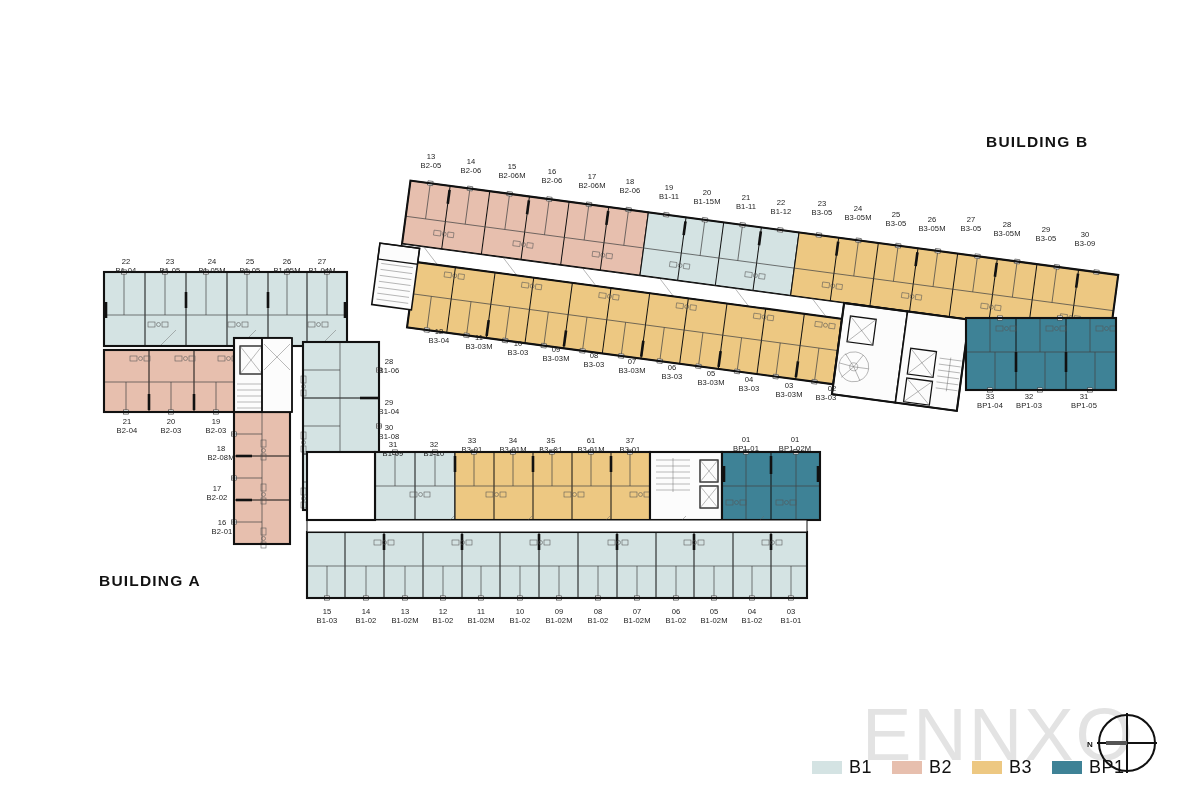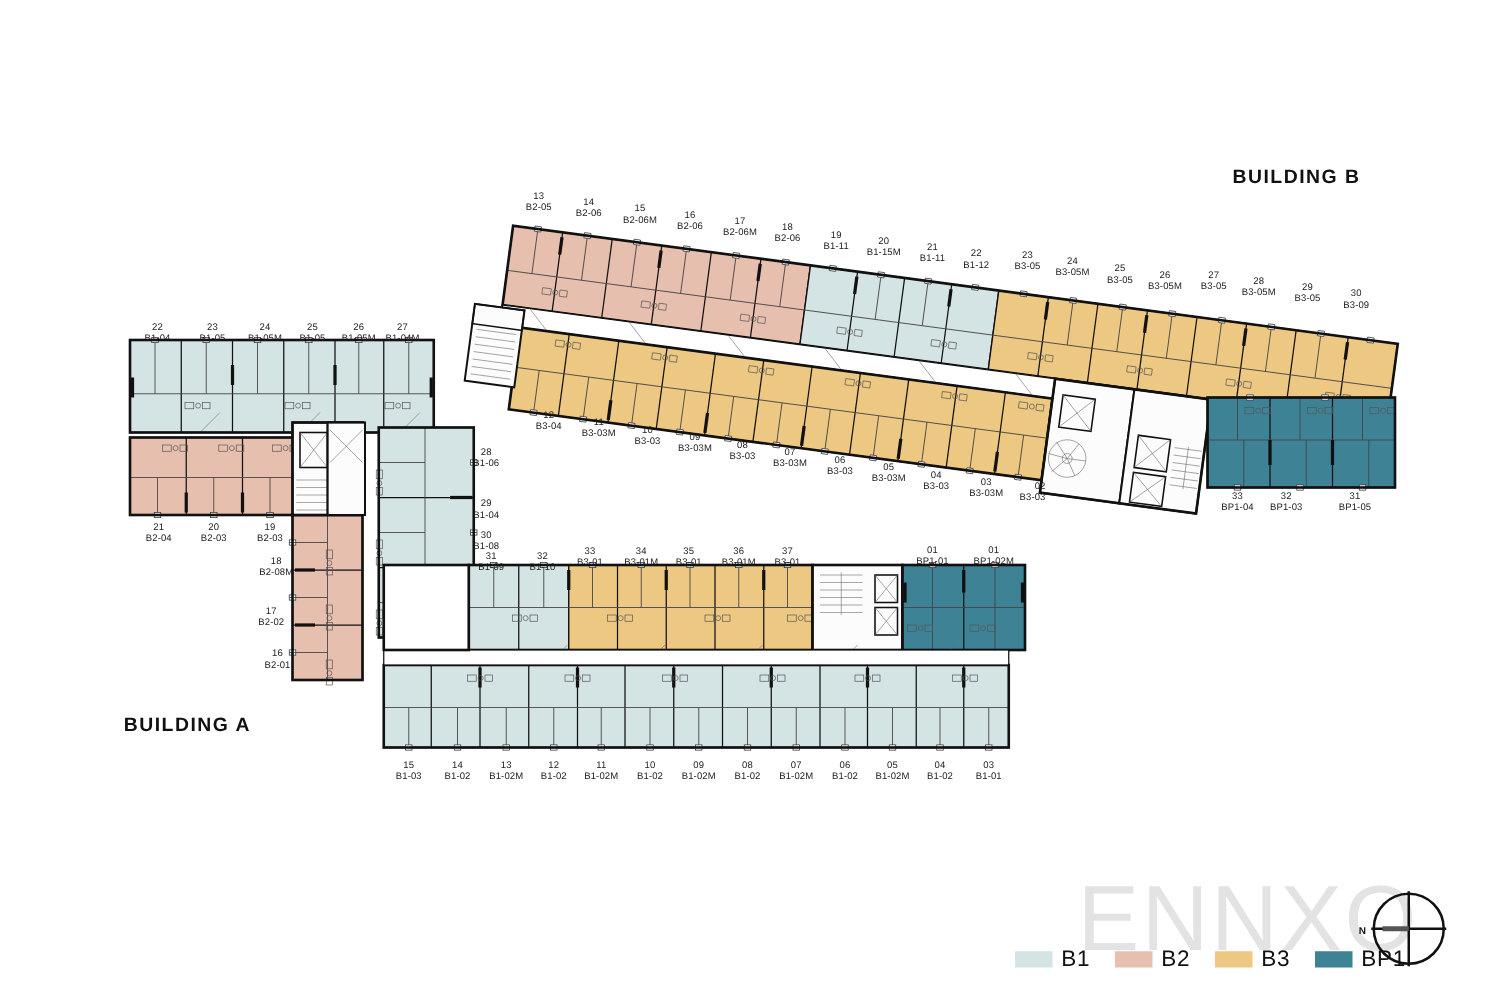--- a/index.html
+++ b/index.html
@@ -899,26 +899,26 @@
         <span class="code">B1-10</span>
       </div>
       <div class="unit-label" style="left: 472px; top: 437px;">
         <span class="num">33</span>
         <span class="code">B3-01</span>
       </div>
       <div class="unit-label" style="left: 513px; top: 437px;">
         <span class="num">34</span>
         <span class="code">B3-01M</span>
       </div>
-      <div class="unit-label" style="left: 551px; top: 437px;">
+      <div class="unit-label" style="left: 551px; top: 437px; font-family: Liberation Mono, monospace;">
         <span class="num">35</span>
         <span class="code">B3-01</span>
       </div>
       <div class="unit-label" style="left: 591px; top: 437px;">
-        <span class="num">36</span>
+        <span class="num">61</span>
         <span class="code">B3-01M</span>
       </div>
       <div class="unit-label" style="left: 630px; top: 437px;">
         <span class="num">37</span>
         <span class="code">B3-01</span>
       </div>
       <div class="unit-label" style="left: 746px; top: 436px;">
         <span class="num">01</span>
         <span class="code">BP1-01</span>
       </div>

